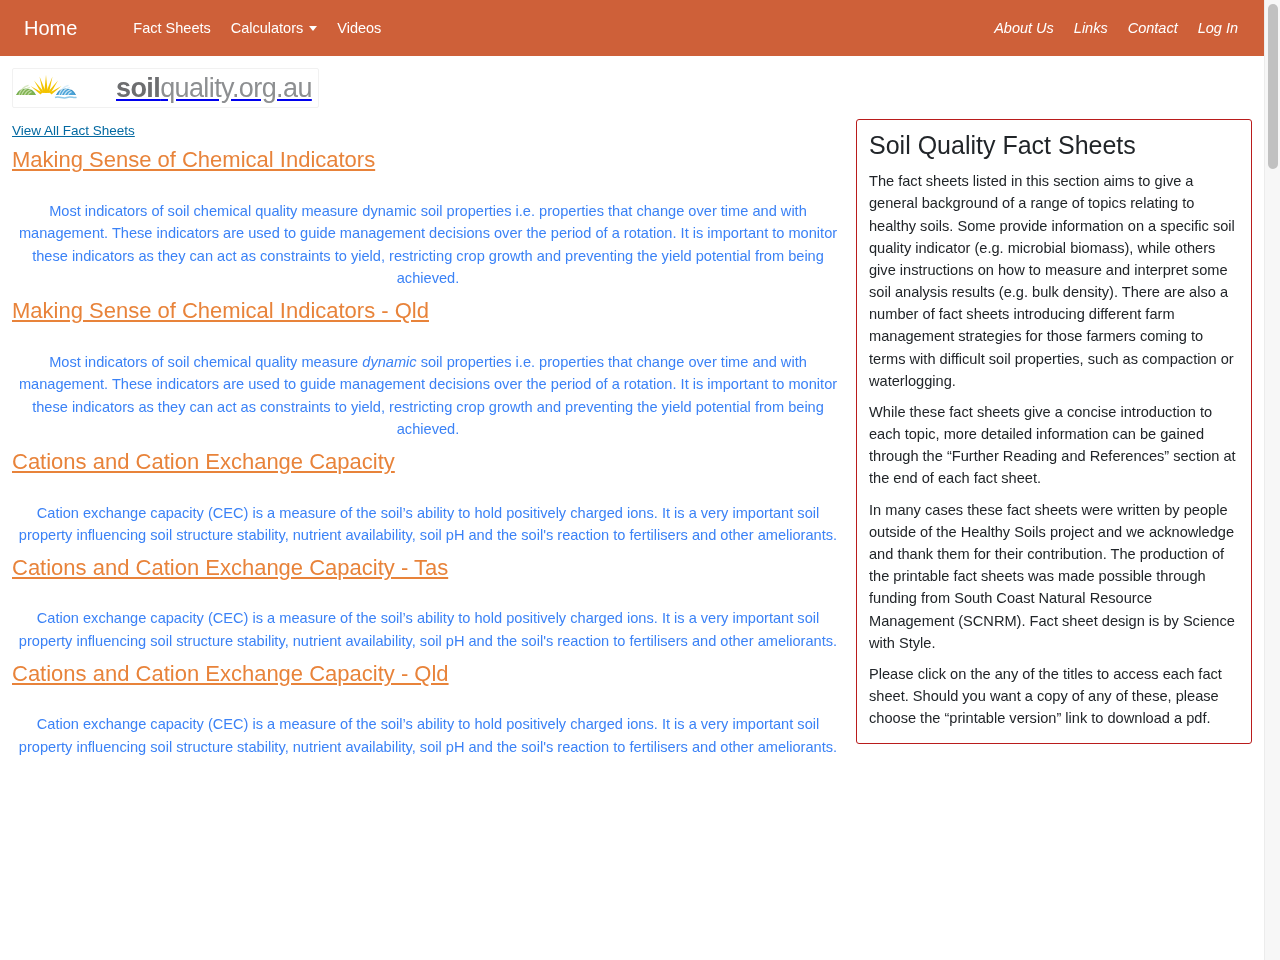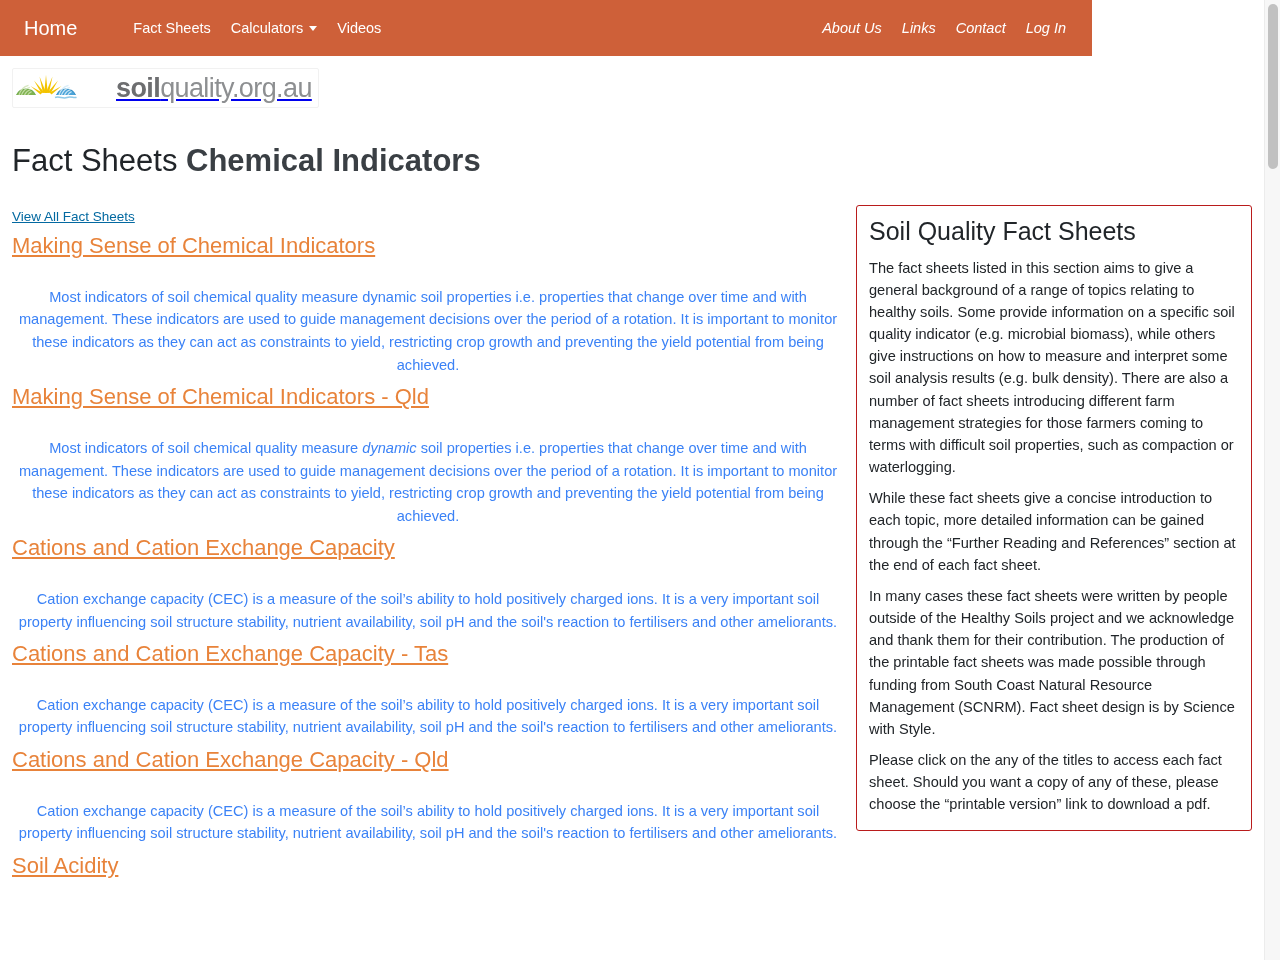--- a/index.html
+++ b/index.html
@@ -38,21 +38,21 @@
     background: #c1c1c1;
   }
 
   
   .navbar {
     background: #ce6039;
     height: 56px;
     display: flex;
     align-items: center;
     padding: 0 16px 0 24px;
-    width: 1092px;
+    width: 1264px;
   }
   .brand {
     color: #ffffff;
     font-size: 20px;
     line-height: 1;
     margin-right: 46px;
     white-space: nowrap;
     text-decoration: none;
   }
   .nav-left, .nav-right {
@@ -244,24 +244,20 @@
 
           <path d="M40 26.5 C44 24.8 48 28.2 52 26.5 C56 24.8 59 27.6 61.5 26.2" stroke="#8fc9e8" stroke-width="1.6" fill="none"></path>
         </svg>
       </span>
       <span class="logo-text">
         <span class="b">soil</span><span class="l">quality.org.au</span>
       </span>
     </a>
   </div>
 
-  <h1 class="page-head">
-    <span class="strong">Fact Sheets</span>
-    <span class="sub">Chemical Indicators</span>
-  </h1>
 
   <div class="row">
 
     <div class="col-main">
 
       <a class="viewall" href="#">View All Fact Sheets</a>
 
       
       <h2 class="fs-title">
         <a href="#">Making Sense of Chemical Indicators</a>
@@ -286,23 +282,20 @@
       </h2>
       <p class="fs-body">Cation exchange capacity (CEC) is a measure of the soil’s ability to hold positively charged ions. It is a very important soil property influencing soil structure stability, nutrient availability, soil pH and the soil's reaction to fertilisers and other ameliorants.</p>
 
       
       <h2 class="fs-title">
         <a href="#">Cations and Cation Exchange Capacity - Qld</a>
       </h2>
       <p class="fs-body">Cation exchange capacity (CEC) is a measure of the soil’s ability to hold positively charged ions. It is a very important soil property influencing soil structure stability, nutrient availability, soil pH and the soil's reaction to fertilisers and other ameliorants.</p>
 
       
-      <h2 class="fs-title">
-        <a href="#">Soil Acidity</a>
-      </h2>
     </div>
 
     <div class="col-side">
       <div class="card">
         <h3>Soil Quality Fact Sheets</h3>
         <p>The fact sheets listed in this section aims to give a general background of a range of topics relating to healthy soils. Some provide information on a specific soil quality indicator (e.g. microbial biomass), while others give instructions on how to measure and interpret some soil analysis results (e.g. bulk density). There are also a number of fact sheets introducing different farm management strategies for those farmers coming to terms with difficult soil properties, such as compaction or waterlogging.</p>
         <p>While these fact sheets give a concise introduction to each topic, more detailed information can be gained through the “Further Reading and References” section at the end of each fact sheet.</p>
         <p>In many cases these fact sheets were written by people outside of the Healthy Soils project and we acknowledge and thank them for their contribution. The production of the printable fact sheets was made possible through funding from South Coast Natural Resource Management (SCNRM). Fact sheet design is by Science with Style.</p>
         <p>Please click on the any of the titles to access each fact sheet. Should you want a copy of any of these, please choose the “printable version” link to download a pdf.</p>
       </div>

